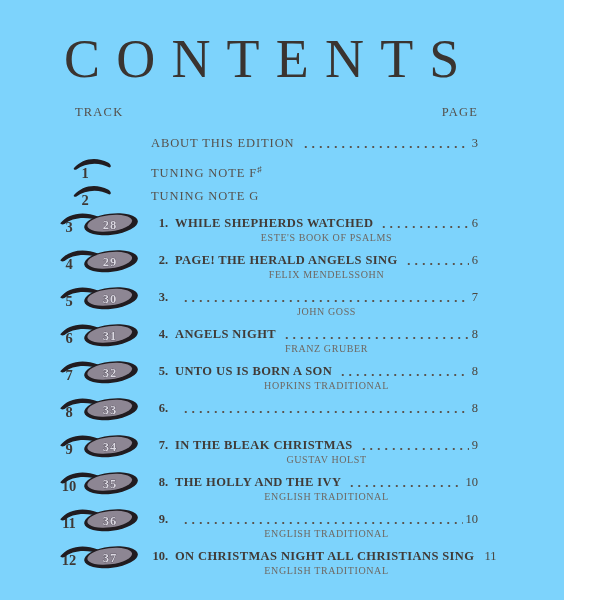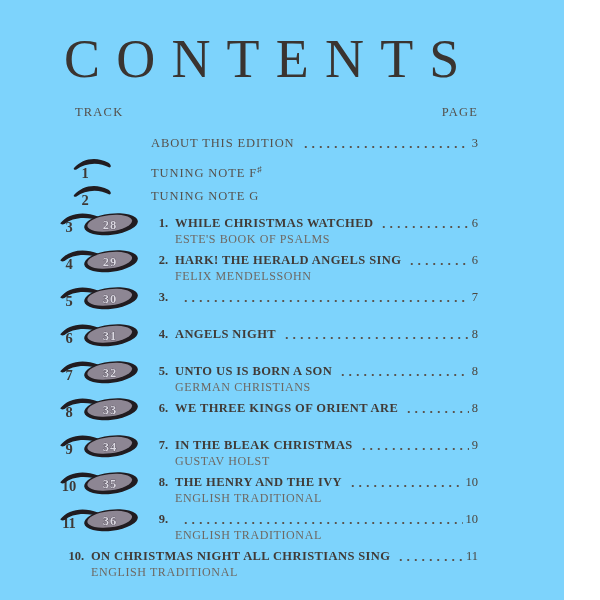--- a/index.html
+++ b/index.html
@@ -55,22 +55,22 @@
     flex:1 1 auto; align-self:flex-end;
     height:4px; margin:0 3px 2px 7px;
     background-image:radial-gradient(circle, var(--dots,#5a544e) 1.05px, transparent 1.35px);
     background-size:7.5px 4px;
     background-repeat:repeat-x;
     background-position:0 100%;
   }
   .pageno { font-size:12.5px; font-weight:normal; color:#4c463f; white-space:nowrap; }
   .subtitle {
     margin-top:1px;
-    font-size:12px; letter-spacing:0.6px;
-    color:#6e6862; white-space:nowrap;
+    font-size:10px; letter-spacing:0.6px;
+    color:#6e6862; white-space:nowrap;text-align:center;
   }
 </style>
 </head>
 <body>
 
 <div class="page">
   <h1 class="heading">CONTENTS</h1>
 
   <div class="content">
     <div class="toc-header">
@@ -130,21 +130,21 @@
     <g transform="rotate(-7 53 13)">
       <ellipse cx="53" cy="13.2" rx="27" ry="10.6" fill="#211c20"></ellipse>
       <ellipse cx="51.8" cy="12.1" rx="22.5" ry="8.1" fill="#8d8693"></ellipse>
     </g>
     <text x="52" y="17.5" text-anchor="middle" font-family="Liberation Serif, serif" font-size="12.5" font-weight="bold" letter-spacing="1" fill="#dcd9e2" stroke="#3f3947" stroke-width="0.6" paint-order="stroke">28</text>
   </svg>
           </div>
     <div class="num">1.</div>
     <div class="entry">
       <div class="title-line">
-        <span class="title">WHILE CHRISTMAS WATCHED</span>
+        <span class="title">WHILE SHEPHERDS WATCHED</span>
         <span class="leader"></span>
         <span class="pageno">6</span>
       </div>
       <div class="subtitle">ESTE'S BOOK OF PSALMS</div>
     </div>
   </div>
         <div class="row row--song">
     <div class="badges">
             <svg class="badge-dual" width="84" height="26" viewBox="0 0 84 26">
     <text x="11" y="20.5" text-anchor="middle" font-family="Liberation Serif, serif" font-size="14.5" font-weight="bold" fill="#3e3936">4</text>
@@ -152,21 +152,21 @@
     <g transform="rotate(-7 53 13)">
       <ellipse cx="53" cy="13.2" rx="27" ry="10.6" fill="#211c20"></ellipse>
       <ellipse cx="51.8" cy="12.1" rx="22.5" ry="8.1" fill="#8d8693"></ellipse>
     </g>
     <text x="52" y="17.5" text-anchor="middle" font-family="Liberation Serif, serif" font-size="12.5" font-weight="bold" letter-spacing="1" fill="#dcd9e2" stroke="#3f3947" stroke-width="0.6" paint-order="stroke">29</text>
   </svg>
           </div>
     <div class="num">2.</div>
     <div class="entry">
       <div class="title-line">
-        <span class="title">HARK! THE HERALD ANGELS SING</span>
+        <span class="title">PAGE! THE HERALD ANGELS SING</span>
         <span class="leader"></span>
         <span class="pageno">6</span>
       </div>
       <div class="subtitle">FELIX MENDELSSOHN</div>
     </div>
   </div>
         <div class="row row--song">
     <div class="badges">
             <svg class="badge-dual" width="84" height="26" viewBox="0 0 84 26">
     <text x="11" y="20.5" text-anchor="middle" font-family="Liberation Serif, serif" font-size="14.5" font-weight="bold" fill="#3e3936">5</text>
@@ -177,20 +177,21 @@
     </g>
     <text x="52" y="17.5" text-anchor="middle" font-family="Liberation Serif, serif" font-size="12.5" font-weight="bold" letter-spacing="1" fill="#dcd9e2" stroke="#3f3947" stroke-width="0.6" paint-order="stroke">30</text>
   </svg>
           </div>
     <div class="num">3.</div>
     <div class="entry">
       <div class="title-line">
         <span class="leader"></span>
         <span class="pageno">7</span>
       </div>
+      <div class="subtitle">JOHN GOSS</div>
     </div>
   </div>
         <div class="row row--song">
     <div class="badges">
             <svg class="badge-dual" width="84" height="26" viewBox="0 0 84 26">
     <text x="11" y="20.5" text-anchor="middle" font-family="Liberation Serif, serif" font-size="14.5" font-weight="bold" fill="#3e3936">6</text>
     <path fill="#211c20" d="M2.5,12 C10,2.5 25,-0.5 40,5.5 C43.5,7 44.5,9.8 42,10.5 C30,4.8 14,6.3 6.5,13 C4.5,14 2,13.3 2.5,12 Z"></path>
     <g transform="rotate(-7 53 13)">
       <ellipse cx="53" cy="13.2" rx="27" ry="10.6" fill="#211c20"></ellipse>
       <ellipse cx="51.8" cy="12.1" rx="22.5" ry="8.1" fill="#8d8693"></ellipse>
@@ -198,20 +199,21 @@
     <text x="52" y="17.5" text-anchor="middle" font-family="Liberation Serif, serif" font-size="12.5" font-weight="bold" letter-spacing="1" fill="#dcd9e2" stroke="#3f3947" stroke-width="0.6" paint-order="stroke">31</text>
   </svg>
           </div>
     <div class="num">4.</div>
     <div class="entry">
       <div class="title-line">
         <span class="title">ANGELS NIGHT</span>
         <span class="leader"></span>
         <span class="pageno">8</span>
       </div>
+      <div class="subtitle">FRANZ GRUBER</div>
     </div>
   </div>
         <div class="row row--song">
     <div class="badges">
             <svg class="badge-dual" width="84" height="26" viewBox="0 0 84 26">
     <text x="11" y="20.5" text-anchor="middle" font-family="Liberation Serif, serif" font-size="14.5" font-weight="bold" fill="#3e3936">7</text>
     <path fill="#211c20" d="M2.5,12 C10,2.5 25,-0.5 40,5.5 C43.5,7 44.5,9.8 42,10.5 C30,4.8 14,6.3 6.5,13 C4.5,14 2,13.3 2.5,12 Z"></path>
     <g transform="rotate(-7 53 13)">
       <ellipse cx="53" cy="13.2" rx="27" ry="10.6" fill="#211c20"></ellipse>
       <ellipse cx="51.8" cy="12.1" rx="22.5" ry="8.1" fill="#8d8693"></ellipse>
@@ -219,39 +221,38 @@
     <text x="52" y="17.5" text-anchor="middle" font-family="Liberation Serif, serif" font-size="12.5" font-weight="bold" letter-spacing="1" fill="#dcd9e2" stroke="#3f3947" stroke-width="0.6" paint-order="stroke">32</text>
   </svg>
           </div>
     <div class="num">5.</div>
     <div class="entry">
       <div class="title-line">
         <span class="title">UNTO US IS BORN A SON</span>
         <span class="leader"></span>
         <span class="pageno">8</span>
       </div>
-      <div class="subtitle">GERMAN CHRISTIANS</div>
+      <div class="subtitle">HOPKINS TRADITIONAL</div>
     </div>
   </div>
         <div class="row row--song">
     <div class="badges">
             <svg class="badge-dual" width="84" height="26" viewBox="0 0 84 26">
     <text x="11" y="20.5" text-anchor="middle" font-family="Liberation Serif, serif" font-size="14.5" font-weight="bold" fill="#3e3936">8</text>
     <path fill="#211c20" d="M2.5,12 C10,2.5 25,-0.5 40,5.5 C43.5,7 44.5,9.8 42,10.5 C30,4.8 14,6.3 6.5,13 C4.5,14 2,13.3 2.5,12 Z"></path>
     <g transform="rotate(-7 53 13)">
       <ellipse cx="53" cy="13.2" rx="27" ry="10.6" fill="#211c20"></ellipse>
       <ellipse cx="51.8" cy="12.1" rx="22.5" ry="8.1" fill="#8d8693"></ellipse>
     </g>
     <text x="52" y="17.5" text-anchor="middle" font-family="Liberation Serif, serif" font-size="12.5" font-weight="bold" letter-spacing="1" fill="#dcd9e2" stroke="#3f3947" stroke-width="0.6" paint-order="stroke">33</text>
   </svg>
           </div>
     <div class="num">6.</div>
     <div class="entry">
       <div class="title-line">
-        <span class="title">WE THREE KINGS OF ORIENT ARE</span>
         <span class="leader"></span>
         <span class="pageno">8</span>
       </div>
     </div>
   </div>
         <div class="row row--song">
     <div class="badges">
             <svg class="badge-dual" width="84" height="26" viewBox="0 0 84 26">
     <text x="11" y="20.5" text-anchor="middle" font-family="Liberation Serif, serif" font-size="14.5" font-weight="bold" fill="#3e3936">9</text>
     <path fill="#211c20" d="M2.5,12 C10,2.5 25,-0.5 40,5.5 C43.5,7 44.5,9.8 42,10.5 C30,4.8 14,6.3 6.5,13 C4.5,14 2,13.3 2.5,12 Z"></path>
@@ -280,21 +281,21 @@
     <g transform="rotate(-7 53 13)">
       <ellipse cx="53" cy="13.2" rx="27" ry="10.6" fill="#211c20"></ellipse>
       <ellipse cx="51.8" cy="12.1" rx="22.5" ry="8.1" fill="#8d8693"></ellipse>
     </g>
     <text x="52" y="17.5" text-anchor="middle" font-family="Liberation Serif, serif" font-size="12.5" font-weight="bold" letter-spacing="1" fill="#dcd9e2" stroke="#3f3947" stroke-width="0.6" paint-order="stroke">35</text>
   </svg>
           </div>
     <div class="num">8.</div>
     <div class="entry">
       <div class="title-line">
-        <span class="title">THE HENRY AND THE IVY</span>
+        <span class="title">THE HOLLY AND THE IVY</span>
         <span class="leader"></span>
         <span class="pageno">10</span>
       </div>
       <div class="subtitle">ENGLISH TRADITIONAL</div>
     </div>
   </div>
         <div class="row row--song">
     <div class="badges">
             <svg class="badge-dual" width="84" height="26" viewBox="0 0 84 26">
     <text x="11" y="20.5" text-anchor="middle" font-family="Liberation Serif, serif" font-size="14.5" font-weight="bold" fill="#3e3936">11</text>
@@ -309,20 +310,31 @@
     <div class="num">9.</div>
     <div class="entry">
       <div class="title-line">
         <span class="leader"></span>
         <span class="pageno">10</span>
       </div>
       <div class="subtitle">ENGLISH TRADITIONAL</div>
     </div>
   </div>
         <div class="row row--song">
+    <div class="badges">
+            <svg class="badge-dual" width="84" height="26" viewBox="0 0 84 26">
+    <text x="11" y="20.5" text-anchor="middle" font-family="Liberation Serif, serif" font-size="14.5" font-weight="bold" fill="#3e3936">12</text>
+    <path fill="#211c20" d="M2.5,12 C10,2.5 25,-0.5 40,5.5 C43.5,7 44.5,9.8 42,10.5 C30,4.8 14,6.3 6.5,13 C4.5,14 2,13.3 2.5,12 Z"></path>
+    <g transform="rotate(-7 53 13)">
+      <ellipse cx="53" cy="13.2" rx="27" ry="10.6" fill="#211c20"></ellipse>
+      <ellipse cx="51.8" cy="12.1" rx="22.5" ry="8.1" fill="#8d8693"></ellipse>
+    </g>
+    <text x="52" y="17.5" text-anchor="middle" font-family="Liberation Serif, serif" font-size="12.5" font-weight="bold" letter-spacing="1" fill="#dcd9e2" stroke="#3f3947" stroke-width="0.6" paint-order="stroke">37</text>
+  </svg>
+          </div>
     <div class="num">10.</div>
     <div class="entry">
       <div class="title-line">
         <span class="title">ON CHRISTMAS NIGHT ALL CHRISTIANS SING</span>
         <span class="leader"></span>
         <span class="pageno">11</span>
       </div>
       <div class="subtitle">ENGLISH TRADITIONAL</div>
     </div>
   </div>

